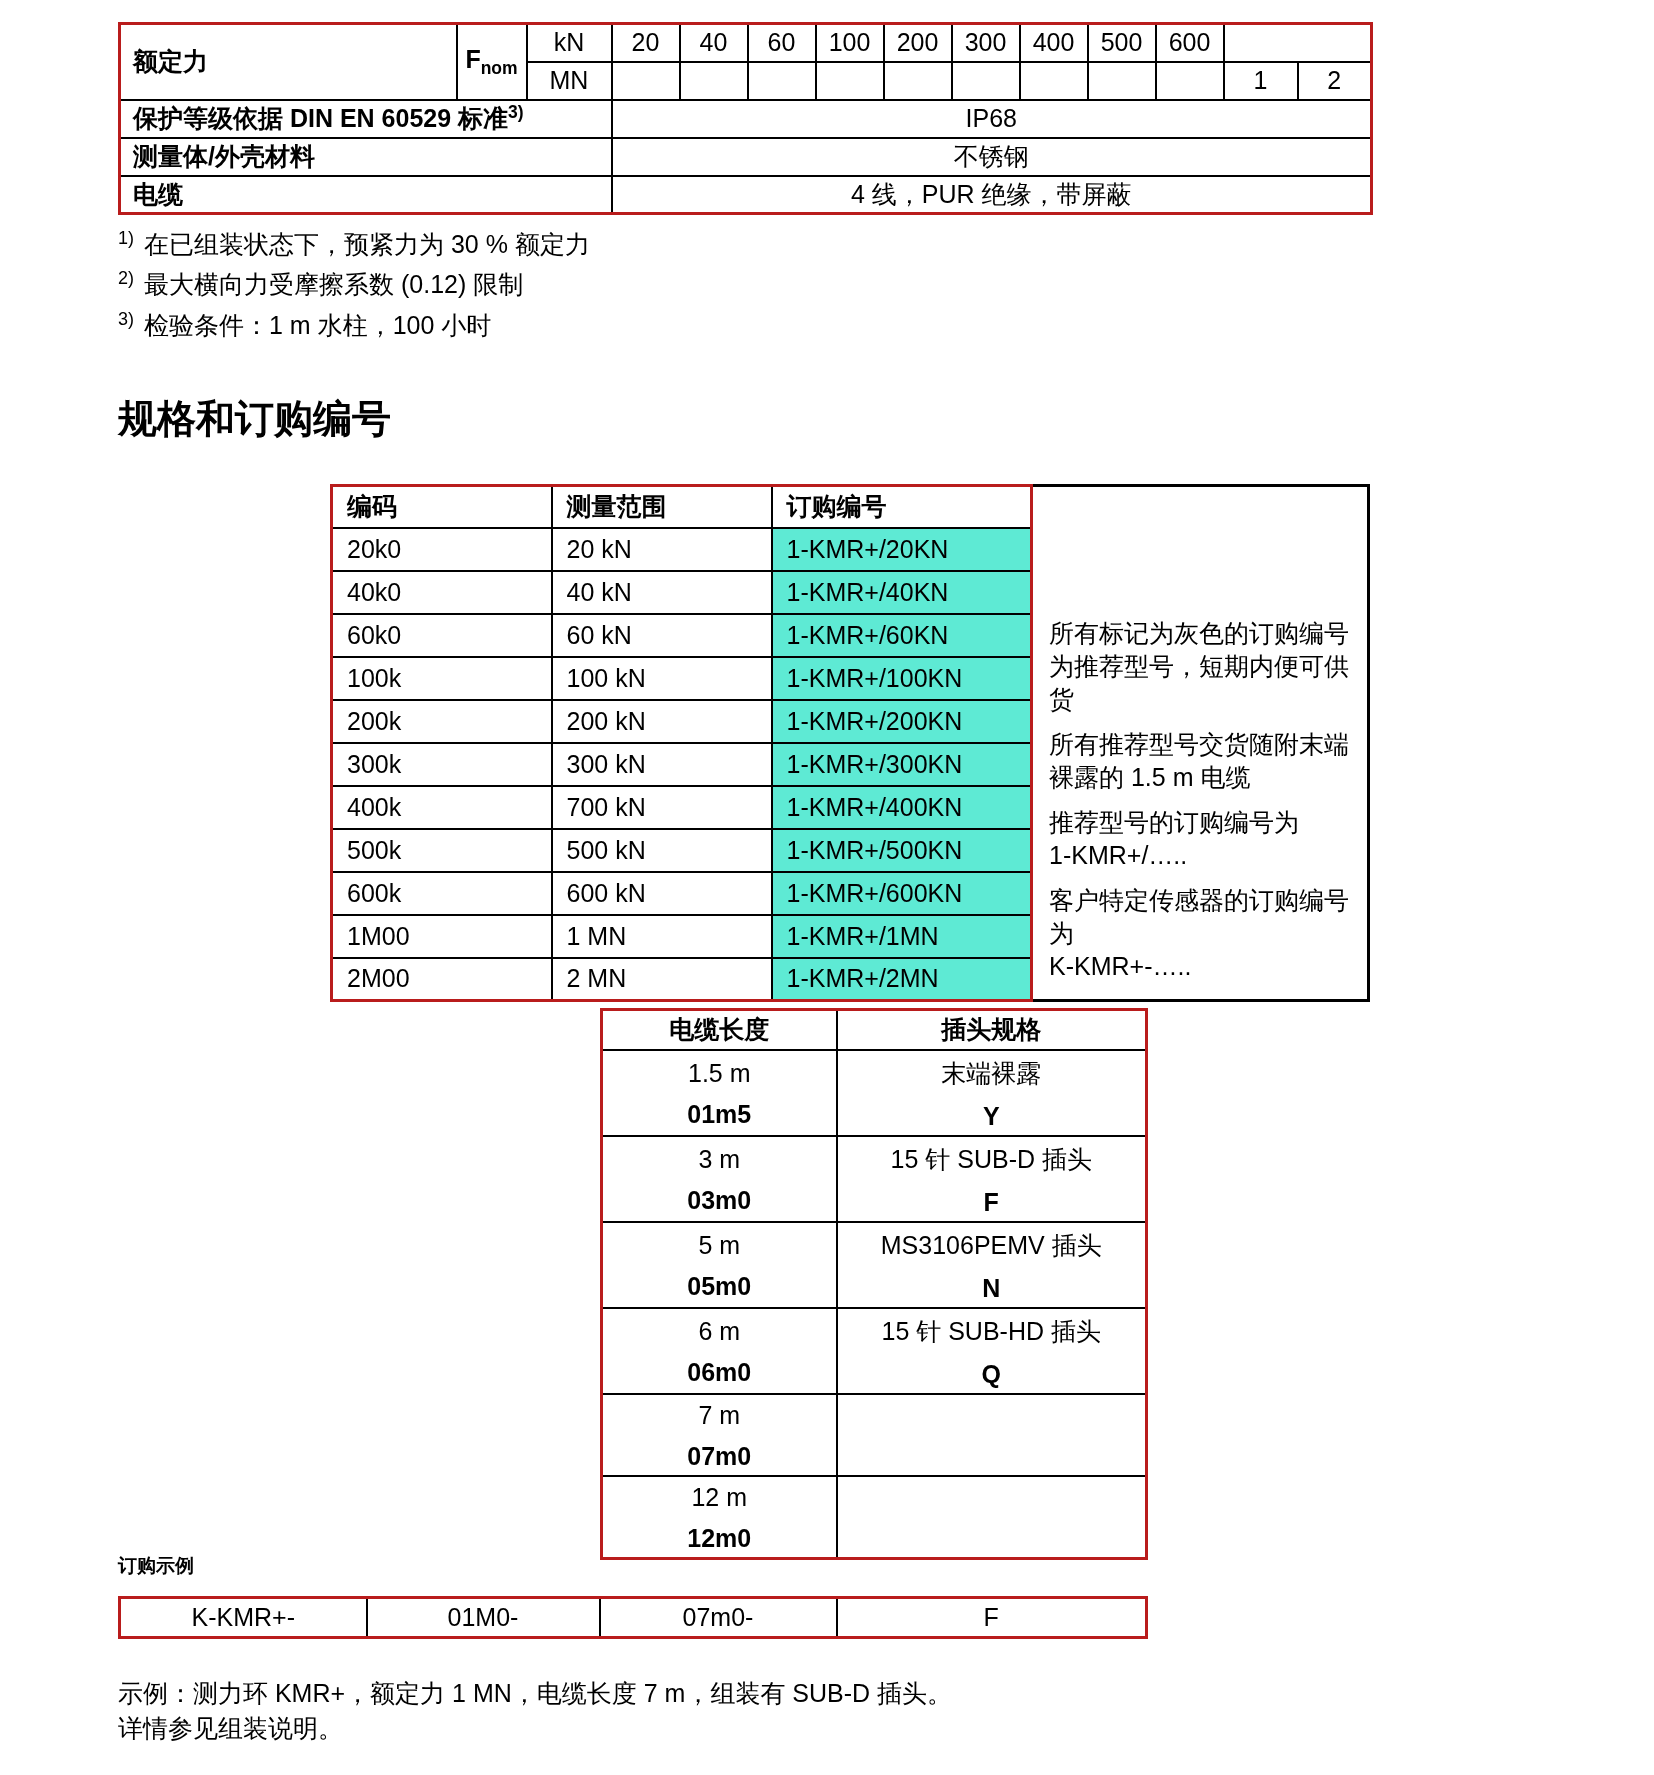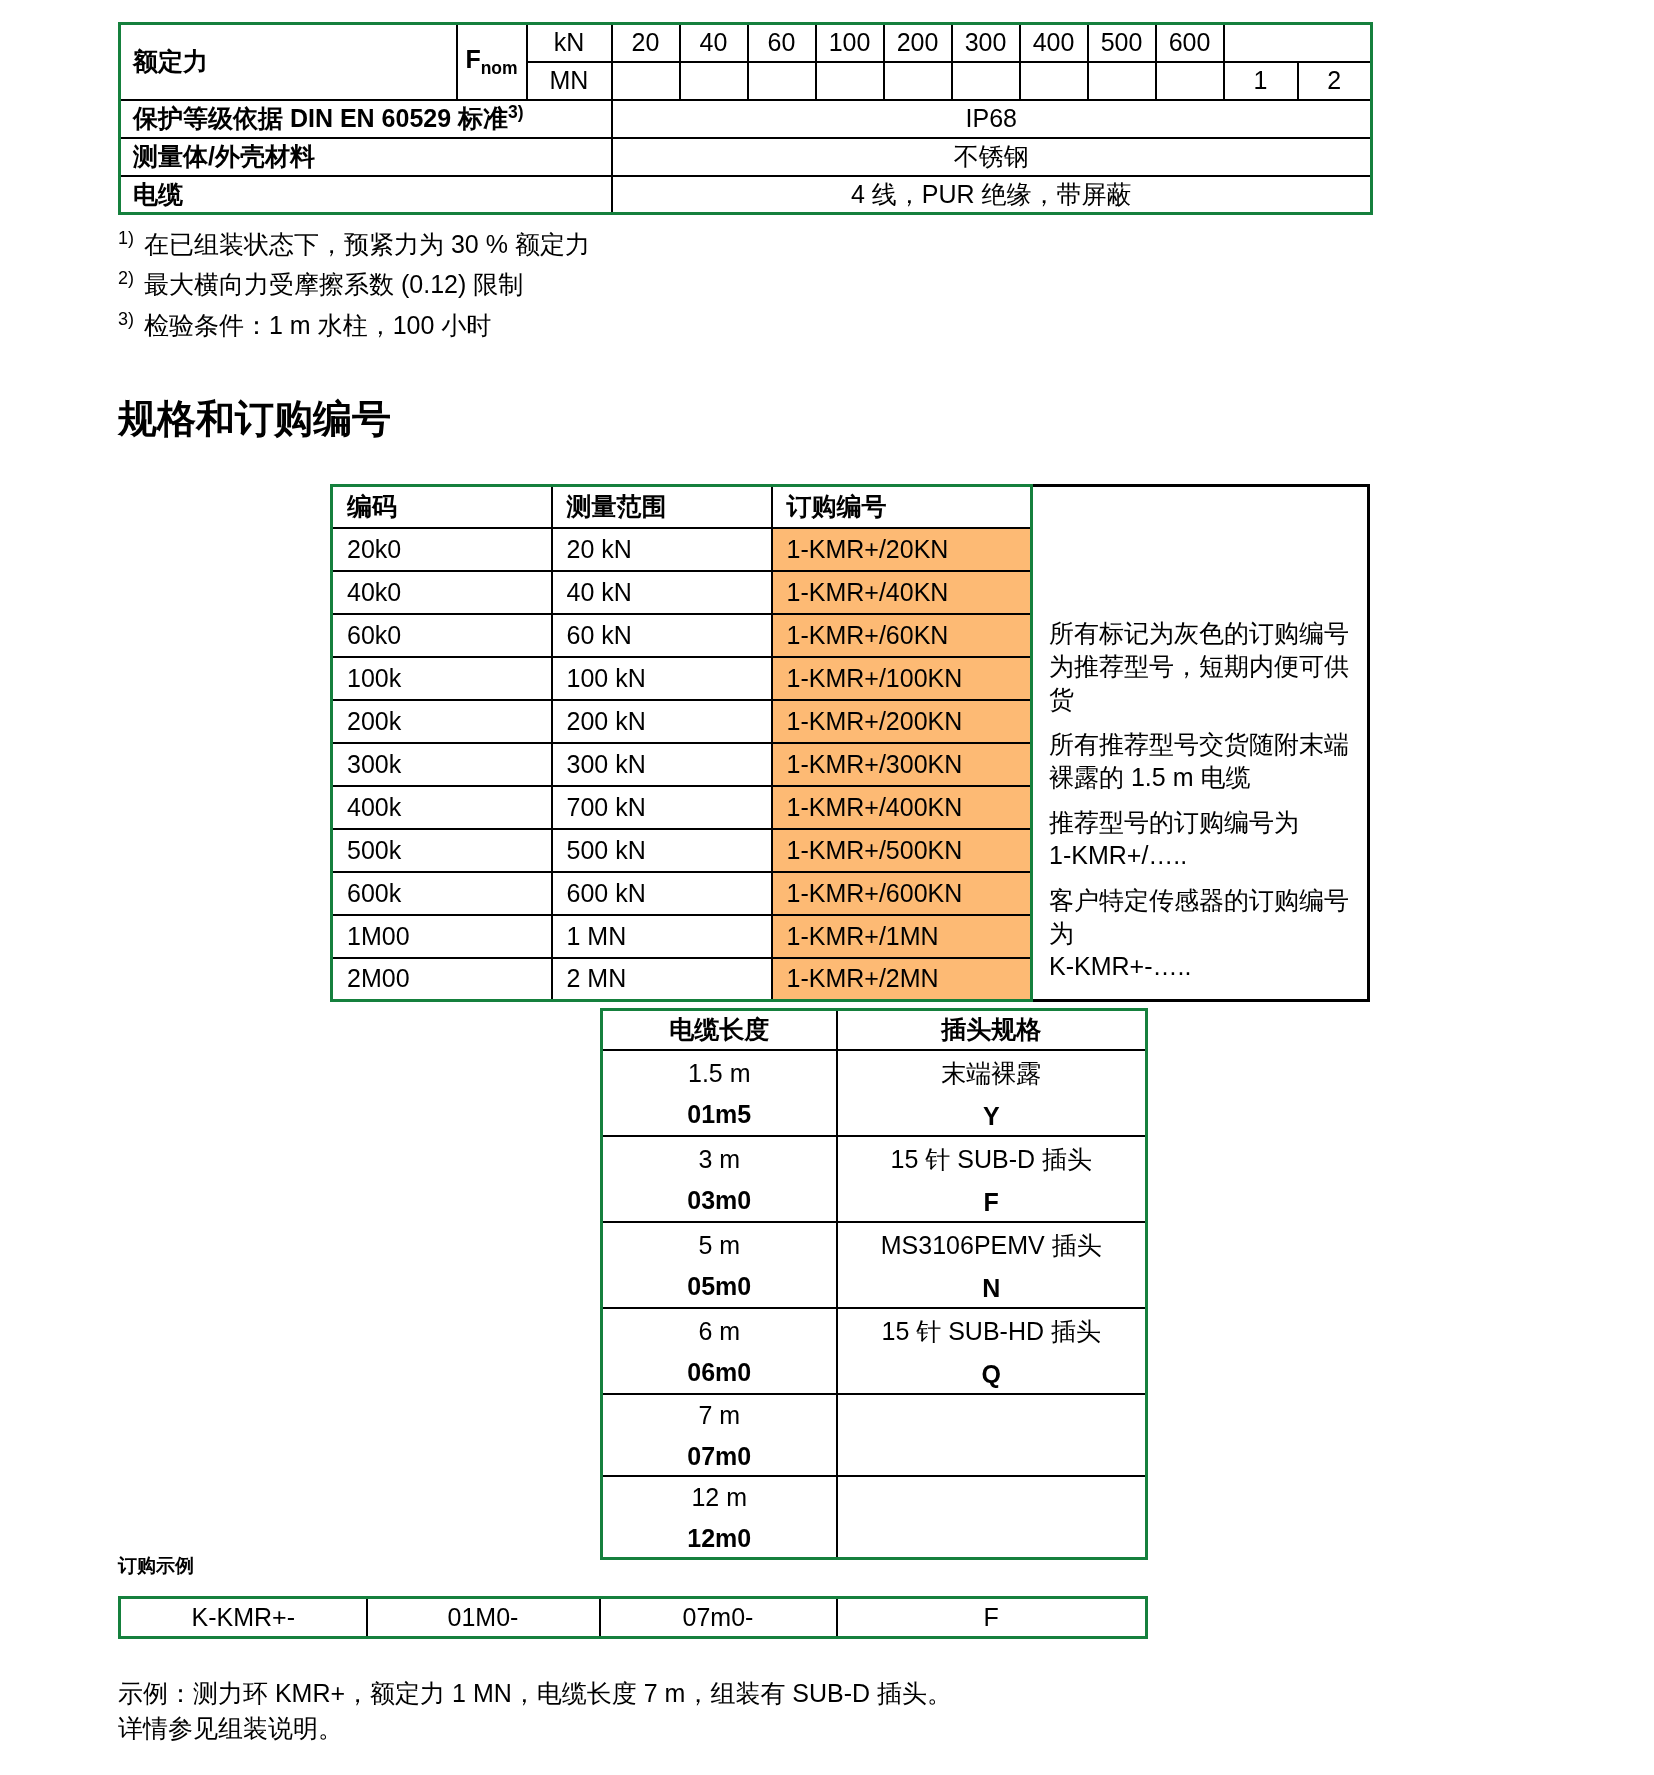--- a/index.html
+++ b/index.html
@@ -4,21 +4,21 @@
 <style>
   * { box-sizing: border-box; }
   html,body { margin:0; padding:0; background:#fff; }
   .page {
     position:relative; width:1654px; height:1775px; background:#ffffff;
     font-family:"Liberation Sans","DejaVu Sans",sans-serif;
     color:#000; font-size:25px;
   }
   table { border-collapse:collapse; table-layout:fixed; }
   td, th { border:2px solid #000; padding:0 10px; overflow:hidden; }
-  .btable { border:3px solid #15803d; }
+  .btable { border:3px solid #b91c1c; }
 
   
   .spec { position:absolute; left:118px; top:22px; width:1252px; }
   .spec td { height:38px; text-align:center; padding:0 4px; }
   .spec .lbl { text-align:left; font-weight:bold; padding-left:12px; }
   .spec .fnom { font-weight:bold; }
   .spec .fnom sub { font-size:0.7em; }
   .spec .unit { font-weight:normal; }
 
   
@@ -27,21 +27,21 @@
   .fnline .sup { font-size:18px; vertical-align:super; margin-right:10px; }
 
   
   .h1 { position:absolute; left:118px; top:392px; font-size:39px; font-weight:bold; }
 
   
   .ordering-wrap { position:absolute; left:330px; top:484px; width:1040px; display:flex; align-items:stretch; }
   .ordering { width:700px; flex:none; }
   .ordering td { height:43px; text-align:left; padding-left:14px; }
   .ordering tr.hdr td { height:42px; font-weight:bold; }
-  .ordering td.grey { background:#fdba74; }
+  .ordering td.grey { background:#5eead4; }
   .notes { flex:1; border:3px solid #000; border-left:none; padding:130px 14px 0 16px; }
   .note { white-space:pre-line; line-height:33px; margin-bottom:12px; }
 
   
   .cable { position:absolute; left:600px; top:1008px; width:545px; }
   .cable td { text-align:center; }
   .cable tr.hdr td { height:40px; font-weight:bold; }
   .cable tr.data td { height:79px; padding:4px 8px; }
   .cl-code { font-weight:bold; margin-top:12px; }
   .cl-line { margin-top:2px; }

